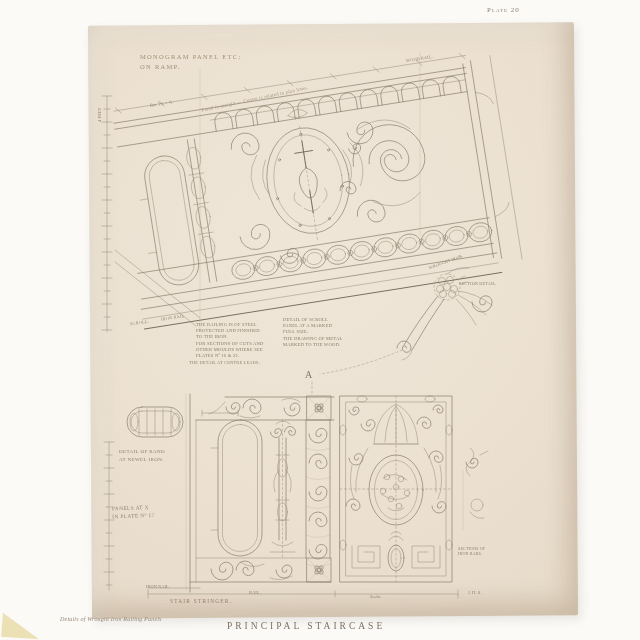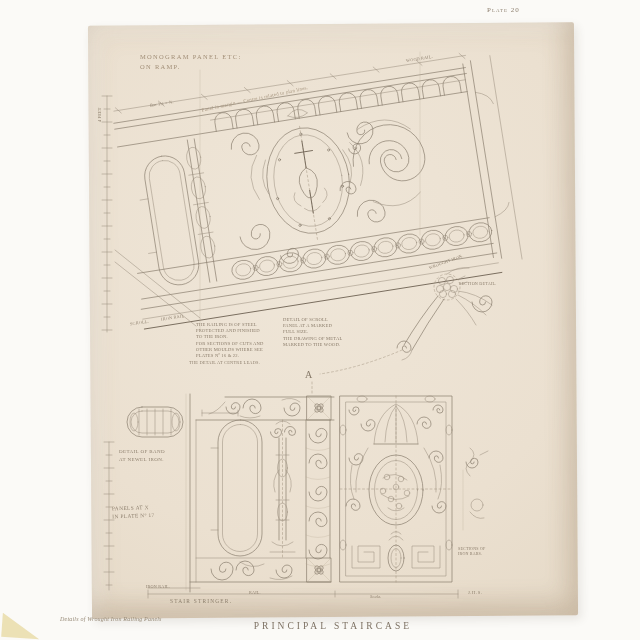--- a/index.html
+++ b/index.html
@@ -426,14 +426,14 @@
 
   <div class="ann" style="left:370px;top:594px;font-size:4.3px;font-style:italic;">Scale.</div>
 
   <div class="ann" style="left:468px;top:590px;font-size:4.5px;letter-spacing:.6px;">J.H.S.</div>
 
   <div class="ann" style="left:458px;top:546px;font-size:4px;width:40px;">SECTIONS OF
 IRON BARS.</div>
 
   <div class="ann" style="left:60px;top:615px;font-size:6px;font-style:italic;color:#978a77;">Details of Wrought Iron Railing Panels</div>
 
-  <div class="ann" style="left:227px;top:620px;width:185px;text-align:right;font-size:9.5px;letter-spacing:3px;color:#7d7163;">PRINCIPAL STAIRCASE</div>
+  <div class="ann" style="left:227px;top:620px;width:185px;text-align:left;font-size:9.5px;letter-spacing:3px;color:#7d7163;">PRINCIPAL STAIRCASE</div>
 </div>
 
 </body></html>

